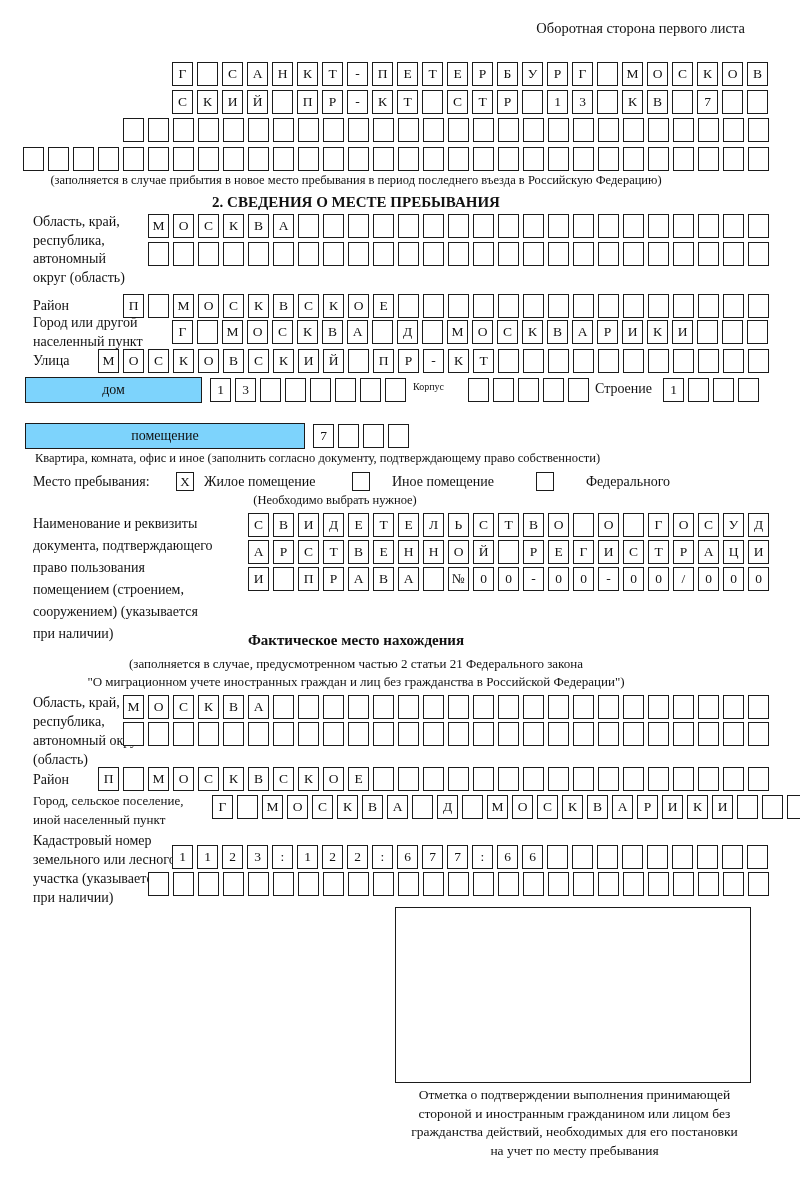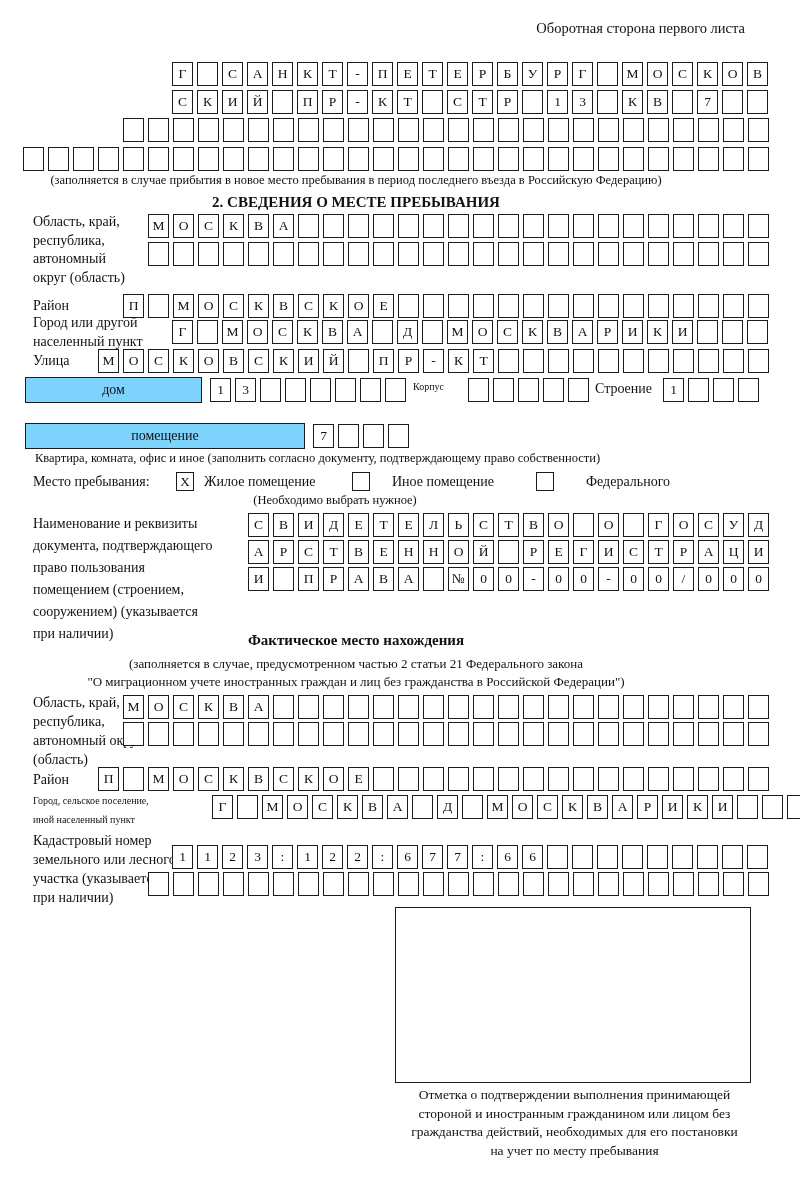--- a/index.html
+++ b/index.html
@@ -520,21 +520,21 @@
       <span class="cb"></span>
       <span class="cb"></span>
       <span class="cb"></span>
       <span class="cb"></span>
       <span class="cb"></span>
       <span class="cb"></span>
       <span class="cb"></span>
       <span class="cb"></span>
     </div>
 
-  <div class="abs lbl" style="left:33px;top:791px;line-height:19px;font-size:10px;">Город, сельское поселение,
+  <div class="abs lbl" style="left:33px;top:791px;line-height:19px;font-size:13px;">Город, сельское поселение,
 иной населенный пункт</div>
   <div class="abs boxrow" style="left:212px;top:795px;">
       <span class="cb">Г</span>
       <span class="cb"></span>
       <span class="cb">М</span>
       <span class="cb">О</span>
       <span class="cb">С</span>
       <span class="cb">К</span>
       <span class="cb">В</span>
       <span class="cb">А</span>

